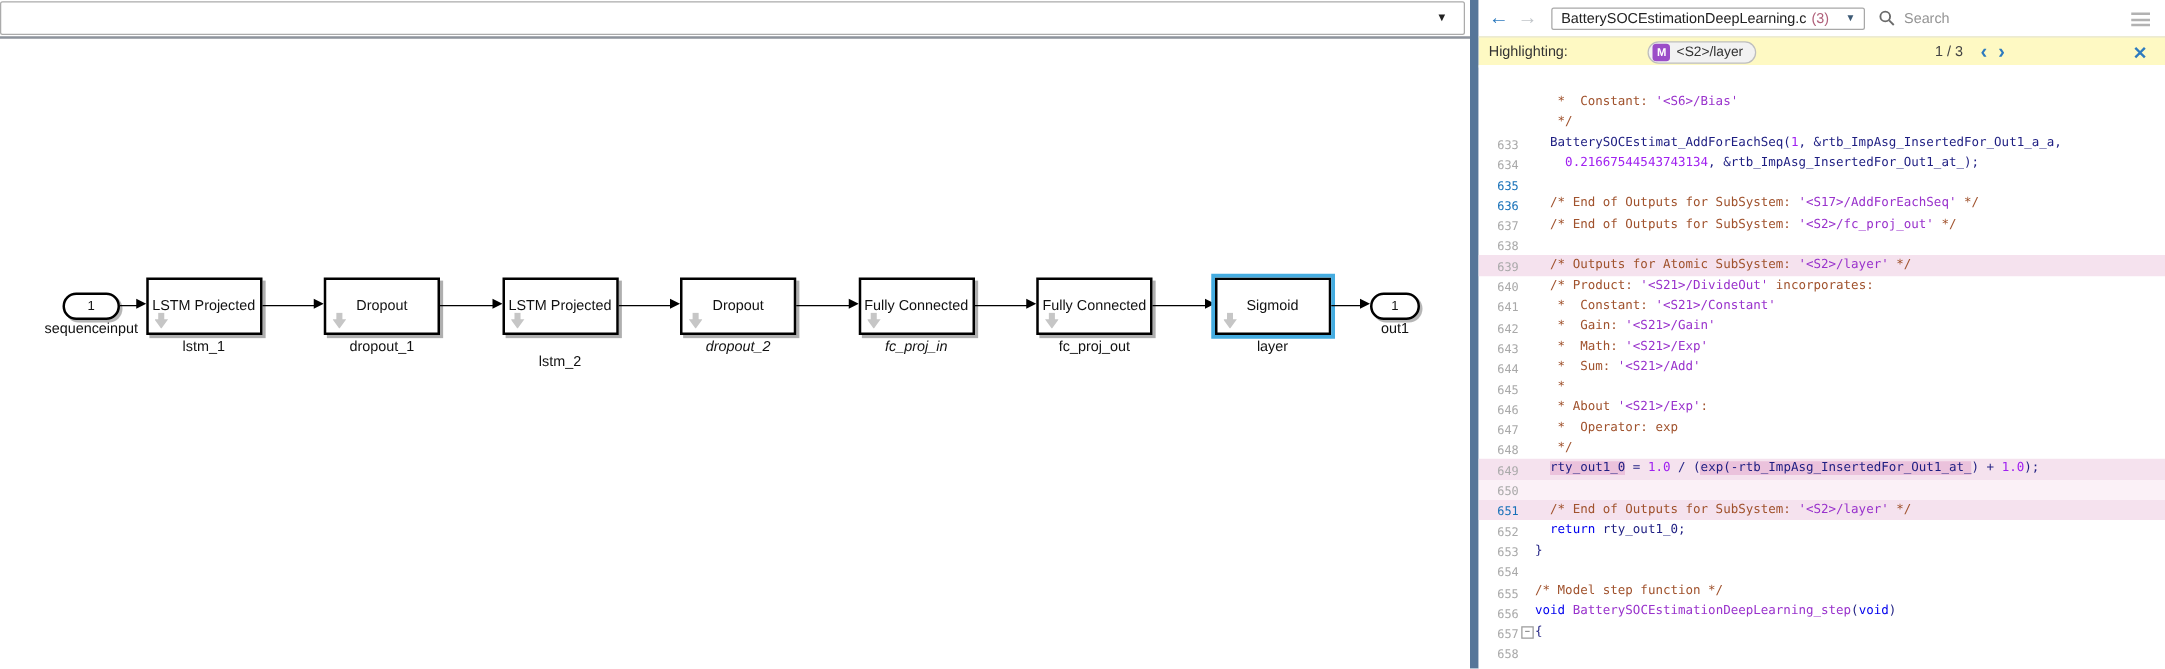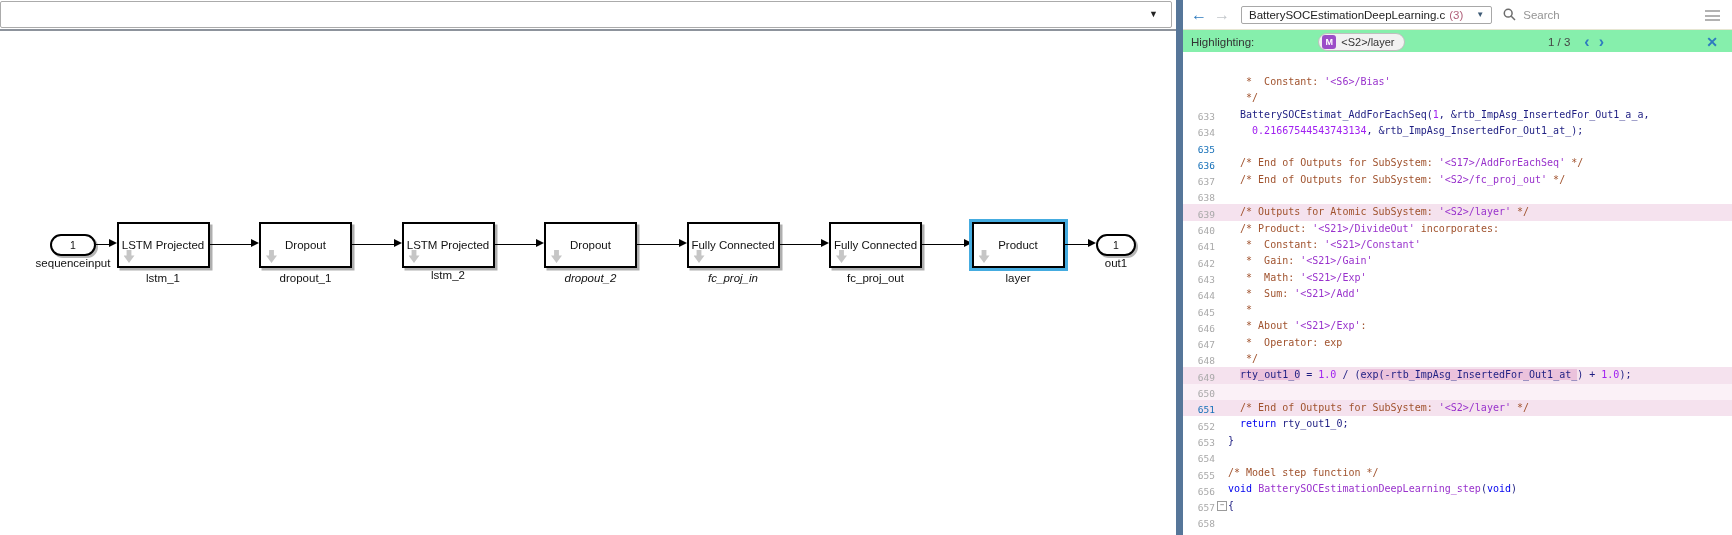--- a/index.html
+++ b/index.html
@@ -36,21 +36,21 @@
   .file-box{display:flex;align-items:center;border:1px solid #A8A8A8;border-radius:2px;
             padding:2px 7px;font-size:11.5px;color:#222;background:#fff;}
   .file-count{color:#B0607A;margin-left:4px;}
   .file-caret{font-size:8px;color:#3D5A75;margin-left:13px;}
   .searchwrap{display:flex;align-items:center;margin-left:11px;}
   .search-input{border:none;outline:none;font-size:11.5px;width:108px;color:#333;background:transparent;
                 font-family:"Liberation Sans",sans-serif;margin-left:5px;}
   .search-input::placeholder{color:#949494;}
   .hamburger{position:absolute;right:12px;top:10px;width:15px;}
   .hamburger div{height:2px;background:#B2B2B2;margin-bottom:2.5px;}
-  .hl-bar{position:relative;height:23px;background:#86efac;border-top:1px solid #E6E6D2;
+  .hl-bar{position:relative;height:23px;background:#fef9c3;border-top:1px solid #E6E6D2;
           border-bottom:1px solid #DADAC6;display:flex;align-items:center;padding-left:8px;
           font-size:11.5px;color:#333;box-sizing:content-box;}
   .hl-pill{margin-left:64px;display:flex;align-items:center;background:#F2F2F2;border:1px solid #BEBEBE;
            border-radius:10px;padding:1px 9px 1px 3px;gap:5px;font-size:11px;color:#333;}
   .m-badge{width:14px;height:14px;border-radius:3px;background:#9B4DC8;color:#fff;font-size:9px;
            font-weight:bold;display:flex;align-items:center;justify-content:center;}
   .hl-nav{position:absolute;right:128px;display:flex;align-items:center;gap:9px;}
   .hl-pos{color:#444;margin-right:5px;text-align:right;}
   .hl-chev{color:#2E7BBF;font-size:16px;font-weight:bold;line-height:14px;}
   .hl-close{position:absolute;right:14px;color:#2E7BBF;font-size:14px;font-weight:bold;}
@@ -100,21 +100,21 @@
             <span>Dropout</span>
             <span class="blk-arrow"></span>
           </div>
           <div class="blk-label" style="left: 305.5px; top: 241px;">dropout_1</div>
           <div class="wire" style="left: 352px; width: 42.5px;"></div>
           <div class="wirearrow" style="left: 393.5px;"></div>
           <div class="blk" style="left: 401.5px; top: 191px;">
             <span>LSTM Projected</span>
             <span class="blk-arrow"></span>
           </div>
-          <div class="blk-label" style="left: 448px; top: 238px;">lstm_2</div>
+          <div class="blk-label" style="left: 448px; top: 253px;">lstm_2</div>
           <div class="wire" style="left: 494.5px; width: 42.5px;"></div>
           <div class="wirearrow" style="left: 536px;"></div>
           <div class="blk" style="left: 544px; top: 191px;">
             <span>Dropout</span>
             <span class="blk-arrow"></span>
           </div>
           <div class="blk-label" style="left: 590.5px; top: 241px; font-style: italic;">dropout_2</div>
           <div class="wire" style="left: 637px; width: 42.5px;"></div>
           <div class="wirearrow" style="left: 678.5px;"></div>
           <div class="blk" style="left: 686.5px; top: 191px;">
@@ -125,21 +125,21 @@
           <div class="wire" style="left: 779.5px; width: 42.5px;"></div>
           <div class="wirearrow" style="left: 821px;"></div>
           <div class="blk" style="left: 829px; top: 191px;">
             <span>Fully Connected</span>
             <span class="blk-arrow"></span>
           </div>
           <div class="blk-label" style="left: 875.5px; top: 241px;">fc_proj_out</div>
           <div class="wire" style="left: 922px; width: 42.5px;"></div>
           <div class="wirearrow" style="left: 963.5px;"></div>
           <div class="blk sel" style="left: 971.5px; top: 191px;">
-            <span>Product</span>
+            <span>Sigmoid</span>
             <span class="blk-arrow"></span>
           </div>
           <div class="blk-label" style="left: 1018px; top: 241px;">layer</div>
           <div class="wire" style="left: 1064.5px; width: 24.5px;"></div>
           <div class="wirearrow" style="left: 1088px;"></div>
           <div class="port" style="left: 1096px; top: 202.5px; width: 40px;">1</div>
           <div class="blk-label" style="left: 1116px; top: 226px;">out1</div>
         </div>
     </div>
   </div>

